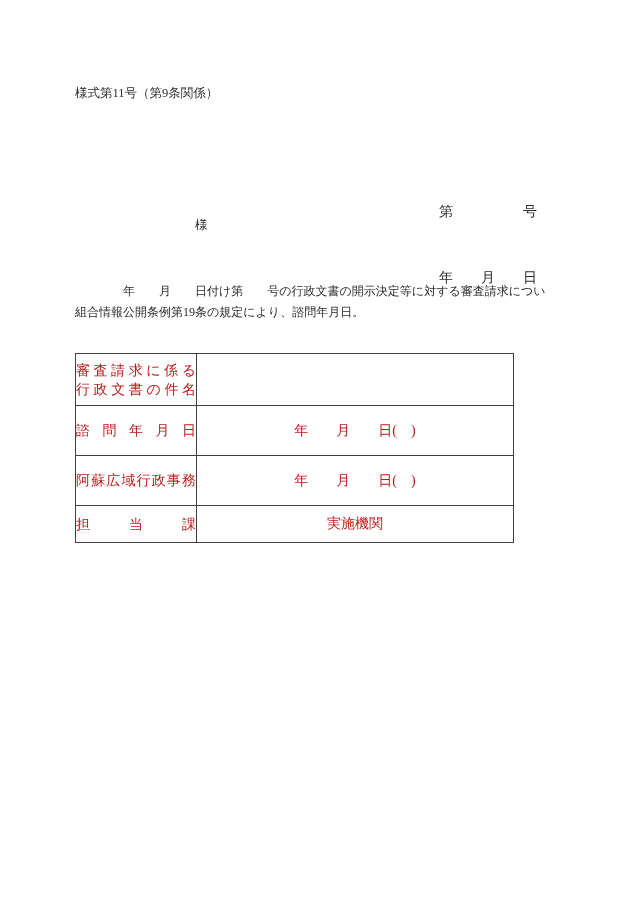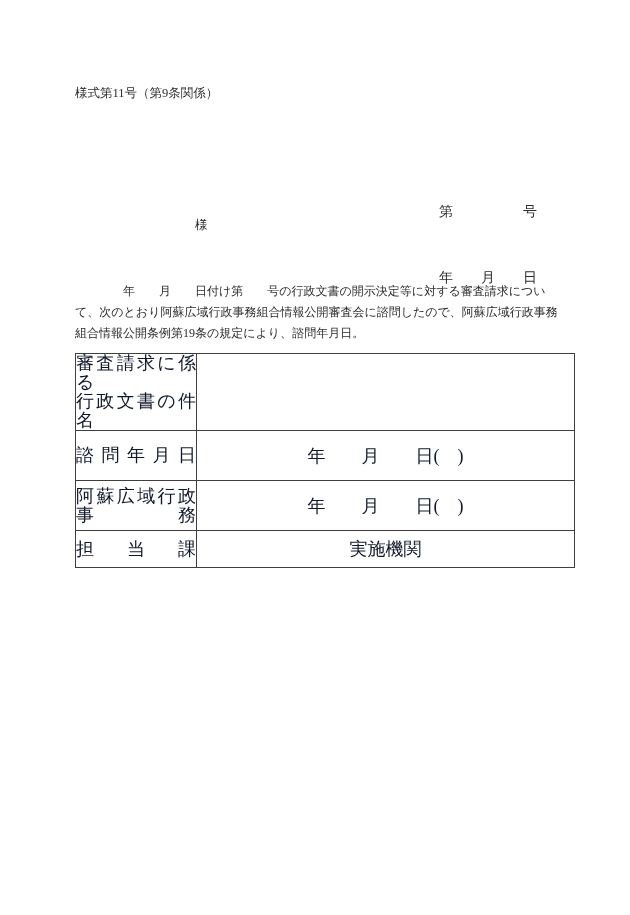--- a/index.html
+++ b/index.html
@@ -61,25 +61,25 @@
     top: 281px;
     width: 484px;
     font-size: 12px;
     line-height: 21px;
   }
   .body-line { white-space: pre; }
   .form-table {
     position: absolute;
     left: 75px;
     top: 353px;
-    width: 500px;
+    width: 439px;
     border-collapse: collapse;
     table-layout: fixed;
-    font-size: 18px;
-    color: #0f172a;
+    font-size: 14px;
+    color: #b91c1c;
   }
   .form-table td {
     border: 1px solid #3f3f3f;
     vertical-align: middle;
     padding: 0;
   }
   .col-label { width: 121px; }
   .label-cell { padding: 0 7px; }
   .jline {
     text-align: justify;
@@ -109,21 +109,20 @@
   <div class="number-date-block">
     <div>第　　　　　号</div>
     <div>年　　月　　日</div>
   </div>
 
   <div class="addressee">様</div>
 
 
   <div class="body-text">
     <div class="body-line">　　　　年　　月　　日付け第　　号の行政文書の開示決定等に対する審査請求につい</div>
-    <div class="body-line">て、次のとおり阿蘇広域行政事務組合情報公開審査会に諮問したので、阿蘇広域行政事務</div>
     <div class="body-line">組合情報公開条例第19条の規定により、諮問年月日。</div>
   </div>
 
   <table class="form-table">
     <colgroup>
       <col class="col-label">
       <col>
     </colgroup>
     <tbody>
       <tr class="row-subject">

